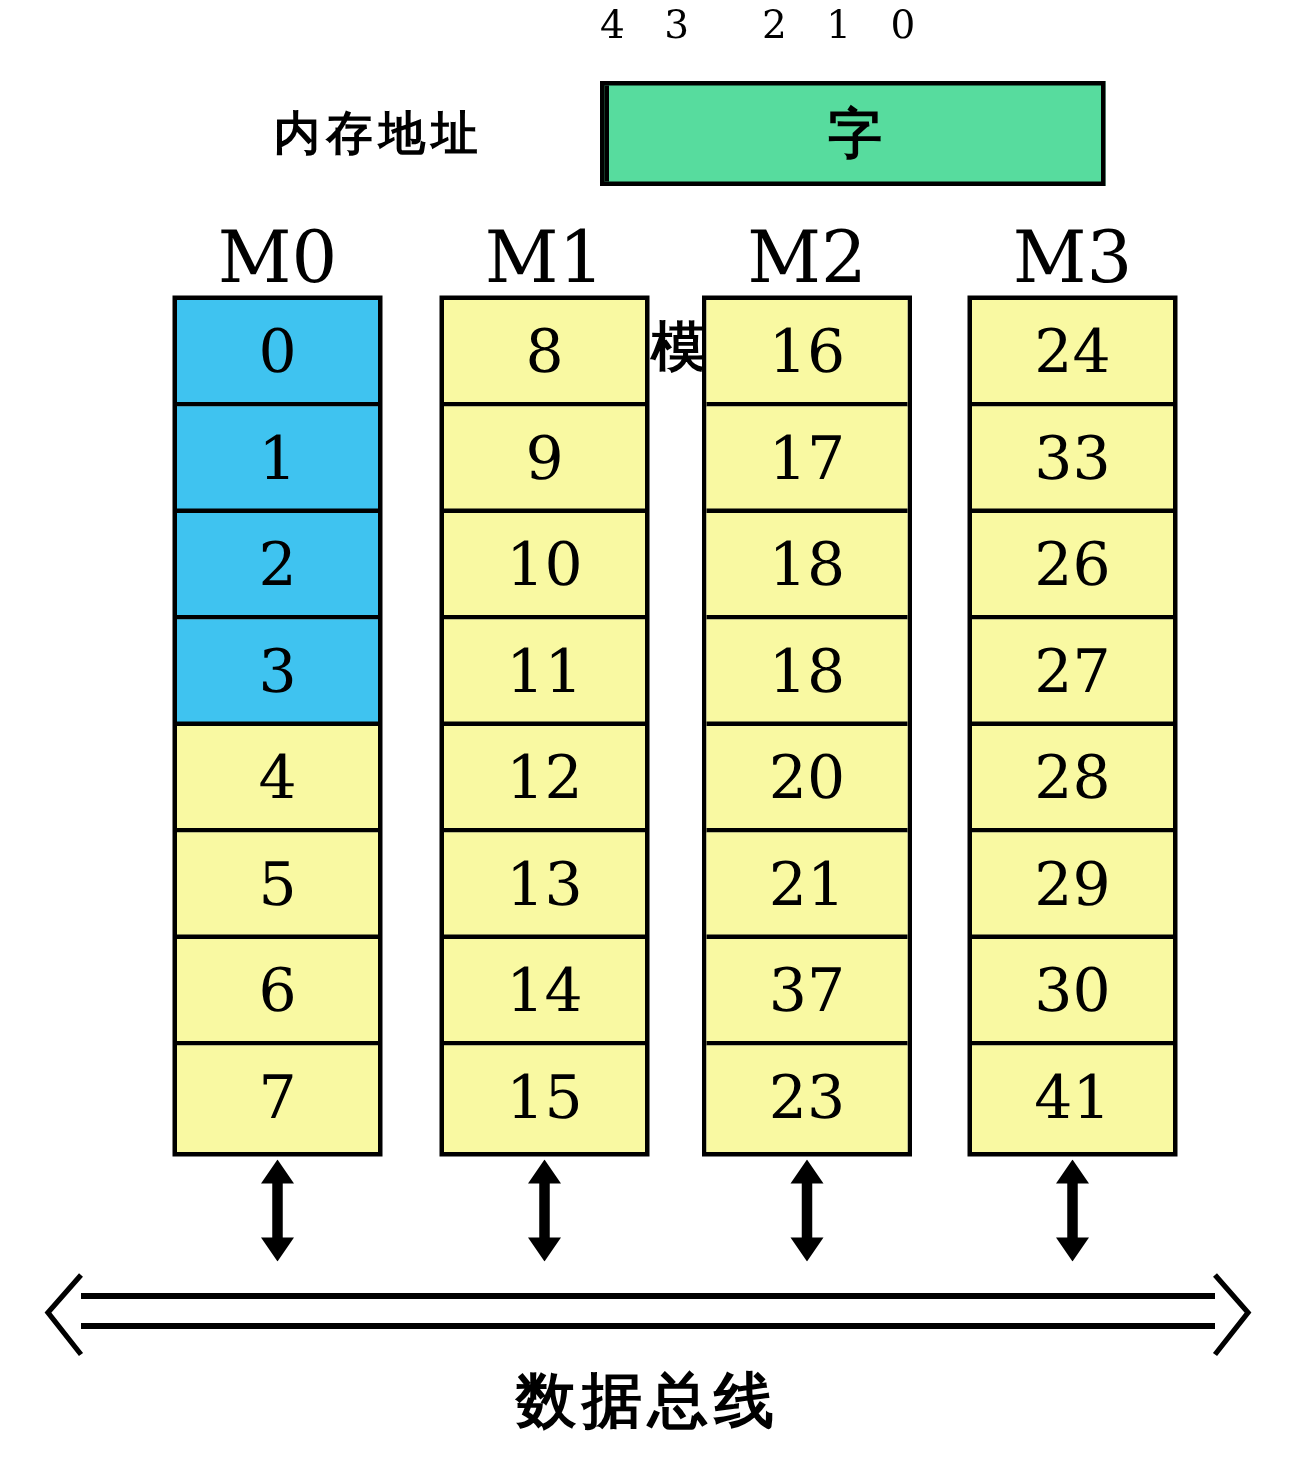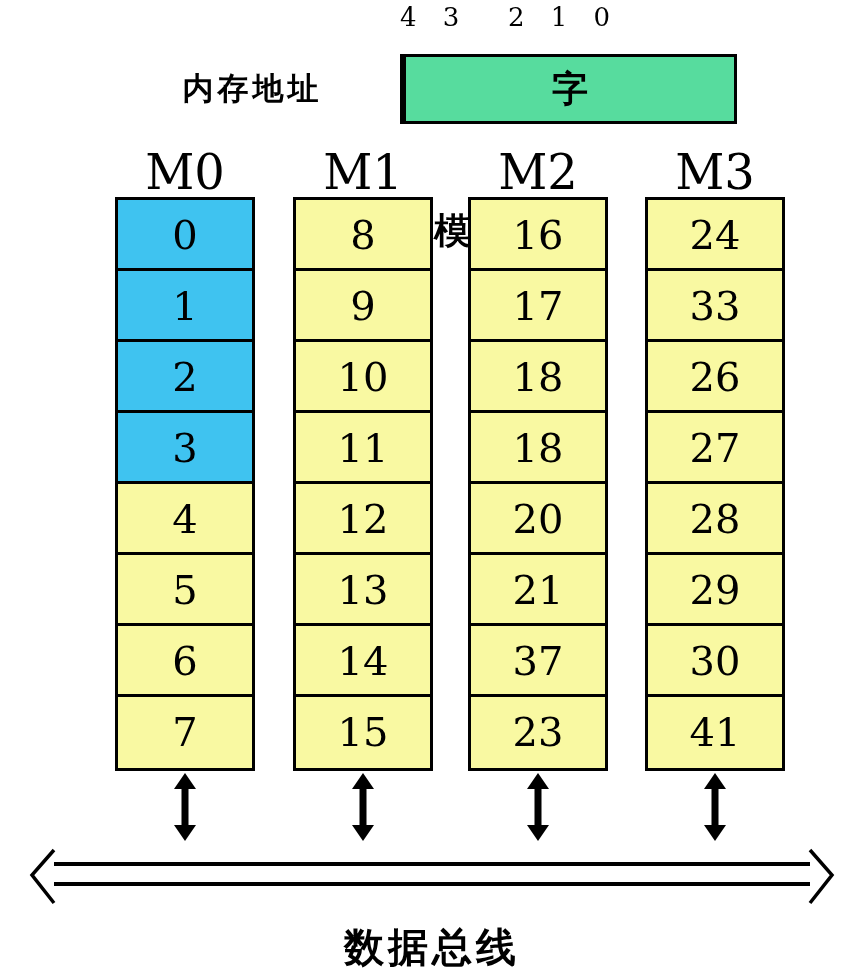--- a/index.html
+++ b/index.html
@@ -102,21 +102,20 @@
   .bus-label {
     position: absolute;
     left: 0;
     top: 906px;
     width: 864px;
     text-align: center;
     font-family: "Liberation Sans", sans-serif;
     font-weight: bold;
     font-size: 40px;
     letter-spacing: 4px;
-    margin-top: 14px;
   }
 </style>
 </head>
 <body>
 
 <div class="canvas">
 
   <span class="bit-label bits-module">4 3</span>
   <span class="bit-label bits-word">2 1 0</span>
 

